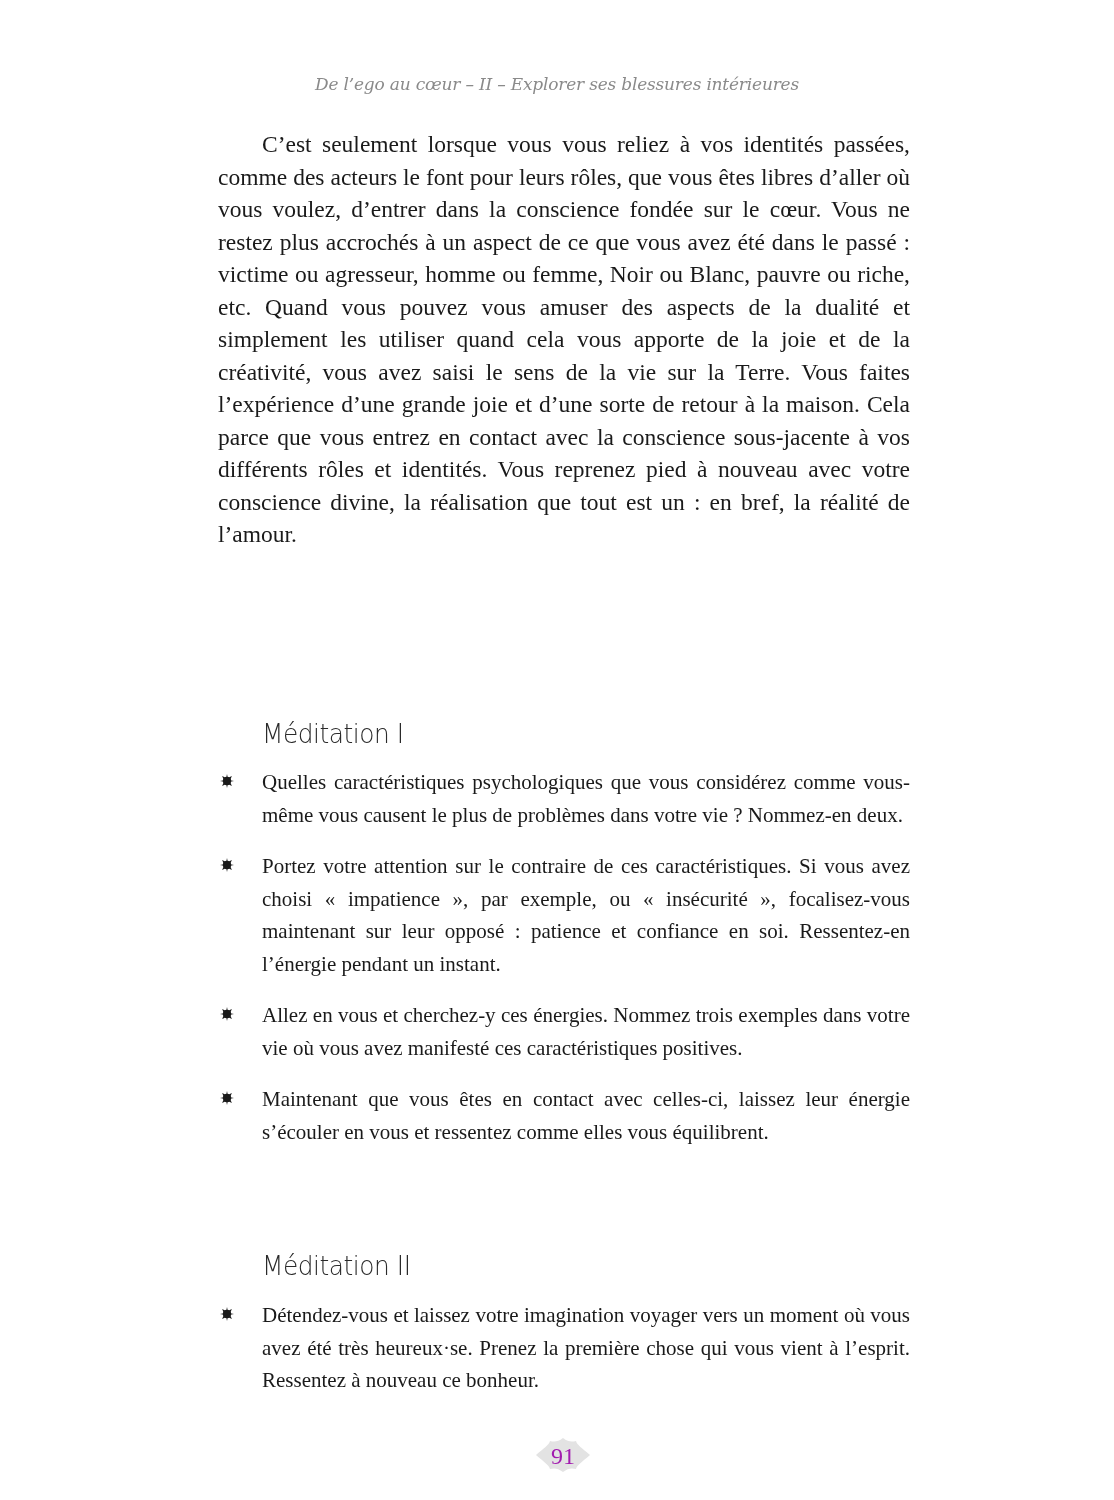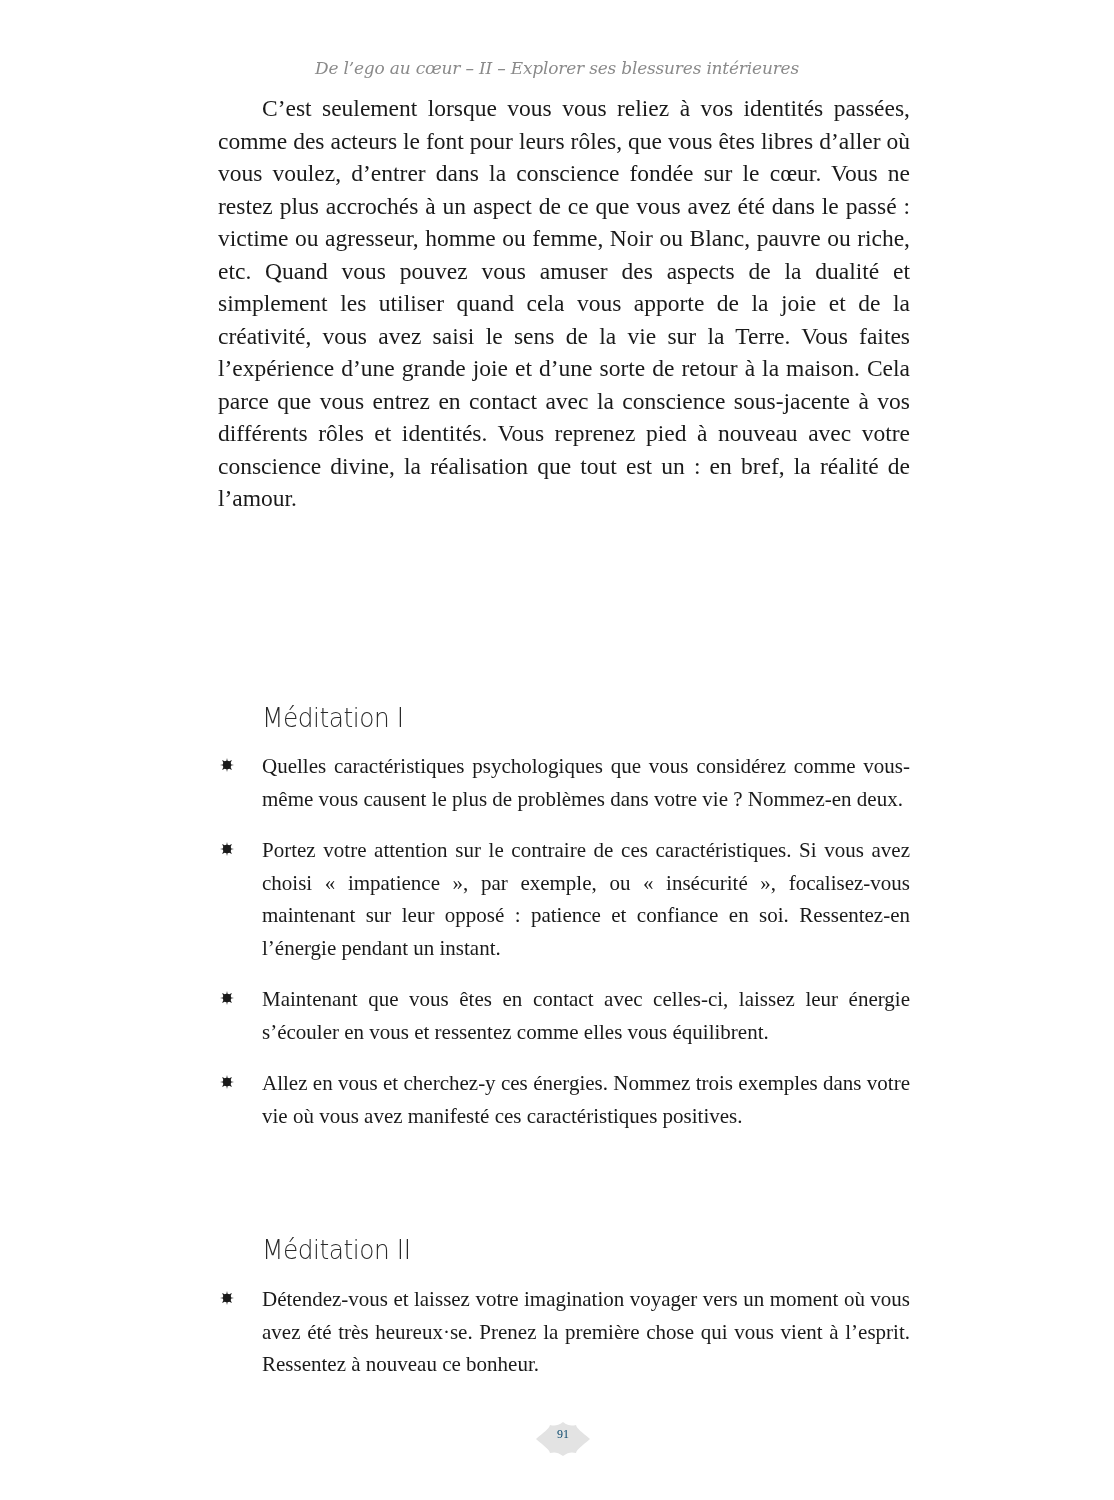--- a/index.html
+++ b/index.html
@@ -1,28 +1,28 @@
 <!DOCTYPE html>
 <html><head>
   <meta charset="utf-8">
   <style>
     html, body { margin: 0; padding: 0; background: #ffffff; }
     body { width: 1114px; height: 1500px; position: relative; overflow: hidden; }
-    .page { position: absolute; left: 0; top: 0; width: 1114px; height: 1116px; background: #fff; }
+    .page { position: absolute; left: 0; top: 16px; width: 1114px; height: 1116px; background: #fff; }
     .running-head {
       position: absolute; top: 58px; left: 0; width: 1114px; text-align: center;
       font-family: "DejaVu Serif", serif; font-style: italic; font-size: 17px;
       color: #8a8a8a; letter-spacing: -0.2px;
     }
     .body-text {
       position: absolute; left: 218px; width: 692px;
       font-family: "Liberation Serif", serif; font-size: 23.5px; line-height: 32.5px;
       color: #1a1a1a; text-align: justify; margin: 0;
     }
-    .body-text.indent { text-indent: 44px; }
+    .body-text.indent { text-indent: 44px; margin-top: 20px; }
     .p1 { top: 92px; }
     .p2 { top: 533px; }
     .med-title {
       position: absolute; left: 262px;
       font-family: "DejaVu Sans", sans-serif; font-weight: 200; font-size: 27px;
       color: #2a2a2a; letter-spacing: -0.5px; transform: scaleX(0.92); transform-origin: left;
     }
     .mt1 { top: 702px; }
     .mt2 { top: 1234px; }
     .list { position: absolute; left: 218px; width: 692px; margin: 0; padding: 0; list-style: none; }
@@ -33,21 +33,21 @@
       color: #1a1a1a; text-align: justify; }
     .bullet {
       position: absolute; left: 2px; top: 8px; width: 14px; height: 14px;
     }
     .page-number-wrap {
       position: absolute; left: 532px; top: 1420px; width: 62px; height: 38px;
     }
     .page-number-wrap svg { position: absolute; left: 0; top: 0; }
     .page-number {
       position: absolute; left: 0; top: 7px; width: 62px; text-align: center;
-      font-family: "Liberation Serif", serif; font-size: 12px; color: #0c4a6e;
+      font-family: "Liberation Serif", serif; font-size: 24px; color: #a21caf;
     }
   </style>
 </head>
 <body>
 
 <div class="page">
 
   <div class="running-head">De l’ego au cœur – II – Explorer ses blessures intérieures</div>
 
   <p class="body-text indent p1">C’est seulement lorsque vous vous reliez à vos identités passées, comme des acteurs le font pour leurs rôles, que vous êtes libres d’aller où vous voulez, d’entrer dans la conscience fondée sur le cœur. Vous ne restez plus accrochés à un aspect de ce que vous avez été dans le passé : victime ou agresseur, homme ou femme, Noir ou Blanc, pauvre ou riche, etc. Quand vous pouvez vous amuser des aspects de la dualité et simplement les utiliser quand cela vous apporte de la joie et de la créativité, vous avez saisi le sens de la vie sur la Terre. Vous faites l’expérience d’une grande joie et d’une sorte de retour à la maison. Cela parce que vous entrez en contact avec la conscience sous-jacente à vos différents rôles et identités. Vous reprenez pied à nouveau avec votre conscience divine, la réalisation que tout est un : en bref, la réalité de l’amour.</p>
@@ -72,30 +72,30 @@
         </svg>
       <span>Portez votre attention sur le contraire de ces caractéristiques. Si vous avez choisi « impatience », par exemple, ou « insécurité », focalisez-vous maintenant sur leur opposé : patience et confiance en soi. Ressentez-en l’énergie pendant un instant.</span>
     </li>
     <li class="item">
       <svg class="bullet" viewBox="0 0 14 14">
           <g fill="#1a1a1a">
             <circle cx="7" cy="7" r="4.2"></circle>
             <path d="M7 0 L7.8 4 L11.9 2.1 L10 6.2 L14 7 L10 7.8 L11.9 11.9 L7.8 10 L7 14 L6.2 10 L2.1 11.9 L4 7.8 L0 7 L4 6.2 L2.1 2.1 L6.2 4 Z"></path>
           </g>
         </svg>
-      <span>Maintenant que vous êtes en contact avec celles-ci, laissez leur énergie s’écouler en vous et ressentez comme elles vous équilibrent.</span>
+      <span>Allez en vous et cherchez-y ces énergies. Nommez trois exemples dans votre vie où vous avez manifesté ces caractéristiques positives.</span>
     </li>
     <li class="item">
       <svg class="bullet" viewBox="0 0 14 14">
           <g fill="#1a1a1a">
             <circle cx="7" cy="7" r="4.2"></circle>
             <path d="M7 0 L7.8 4 L11.9 2.1 L10 6.2 L14 7 L10 7.8 L11.9 11.9 L7.8 10 L7 14 L6.2 10 L2.1 11.9 L4 7.8 L0 7 L4 6.2 L2.1 2.1 L6.2 4 Z"></path>
           </g>
         </svg>
-      <span>Allez en vous et cherchez-y ces énergies. Nommez trois exemples dans votre vie où vous avez manifesté ces caractéristiques positives.</span>
+      <span>Maintenant que vous êtes en contact avec celles-ci, laissez leur énergie s’écouler en vous et ressentez comme elles vous équilibrent.</span>
     </li>
   </ul>
 
   <div class="med-title mt2">Méditation II</div>
   <ul class="list l2">
     <li class="item">
       <svg class="bullet" viewBox="0 0 14 14">
           <g fill="#1a1a1a">
             <circle cx="7" cy="7" r="4.2"></circle>
             <path d="M7 0 L7.8 4 L11.9 2.1 L10 6.2 L14 7 L10 7.8 L11.9 11.9 L7.8 10 L7 14 L6.2 10 L2.1 11.9 L4 7.8 L0 7 L4 6.2 L2.1 2.1 L6.2 4 Z"></path>

